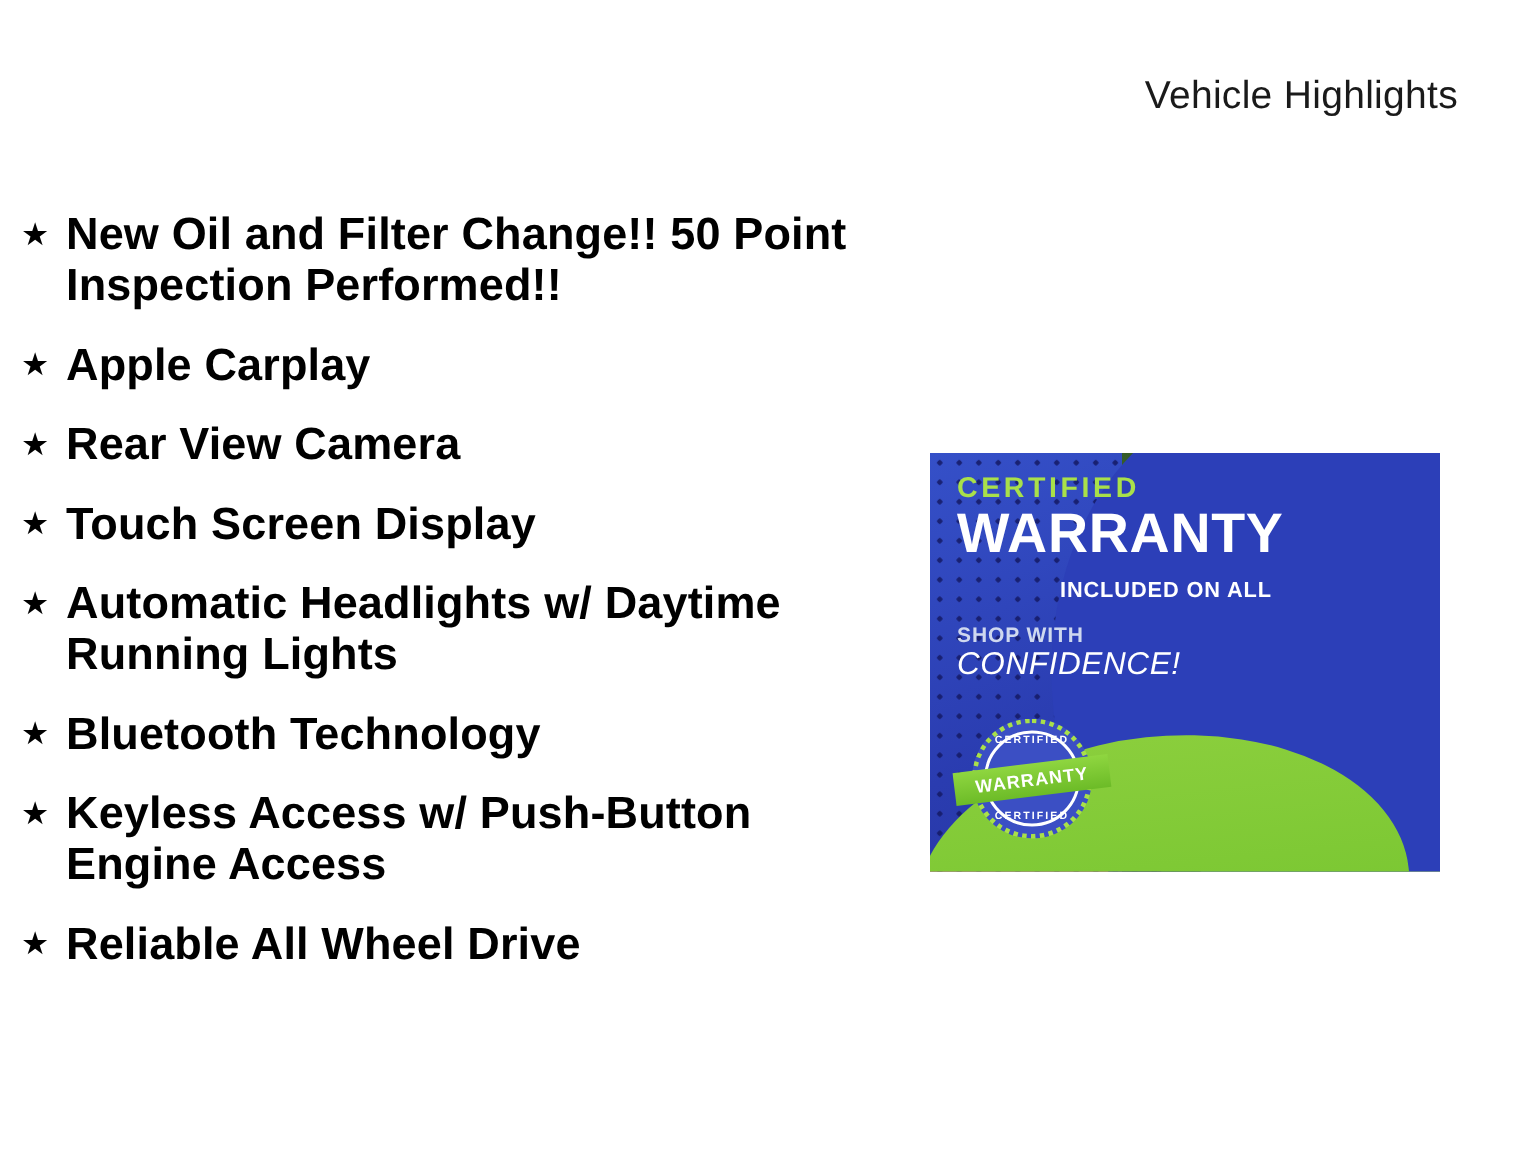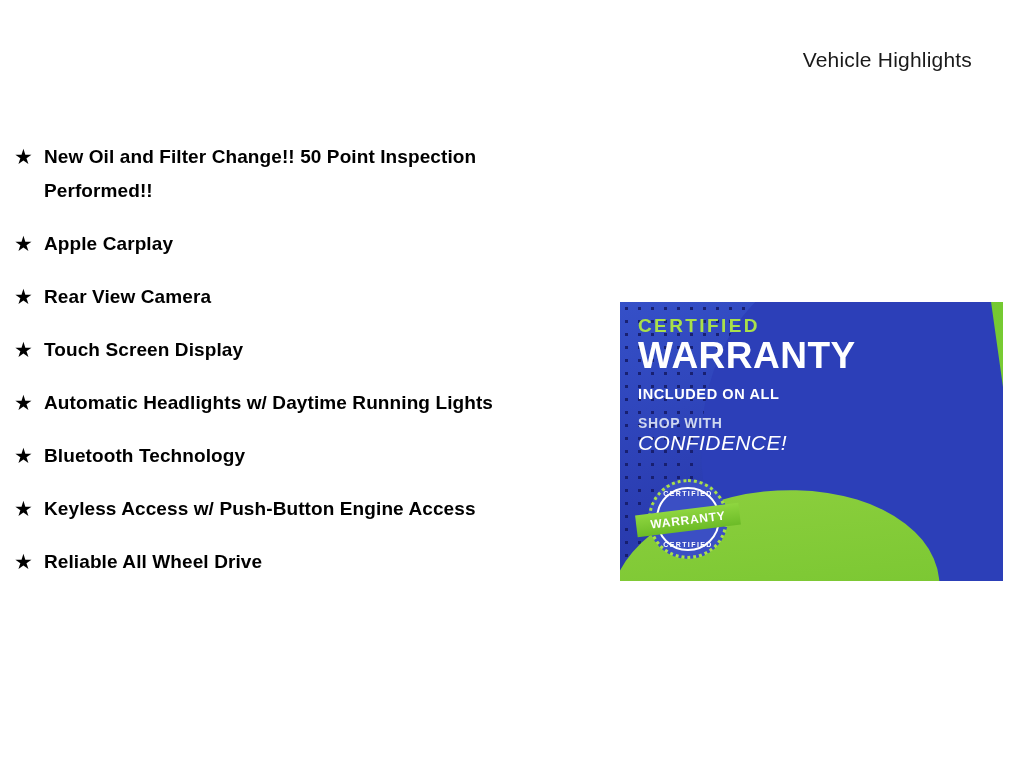--- a/index.html
+++ b/index.html
@@ -15,21 +15,21 @@
     color: #000000;
     overflow: hidden;
   }
 
   #page-title {
     position: absolute;
     top: 48px;
     left: 0;
     right: 52px;
     text-align: right;
-    font-size: 21px;
+    font-size: 26px;
     font-weight: 400;
     color: #1a1a1a;
     letter-spacing: 0.2px;
   }
 
   #highlights-list {
     position: absolute;
     top: 140px;
     left: 8px;
     width: 580px;
@@ -50,33 +50,33 @@
     font-size: 21px;
     line-height: 34px;
     color: #000000;
     text-align: left;
     padding-left: 6px;
     box-sizing: border-box;
   }
 
   .highlight-text {
     flex: 1 1 auto;
-    font-size: 19px;
+    font-size: 30px;
     font-weight: bold;
     line-height: 34px;
     color: #000000;
     letter-spacing: 0.1px;
   }
 
   
   #warranty-banner {
     position: absolute;
     left: 620px;
     top: 302px;
-    width: 383px;
+    width: 340px;
     height: 279px;
     overflow: hidden;
     background: #b91c1c;
   }
 
   .banner-bg {
     position: absolute;
     inset: 0;
     background:
       radial-gradient(circle, rgba(20,25,100,0.85) 1.6px, rgba(0,0,0,0) 1.9px) 0 0 / 13px 13px,
@@ -206,21 +206,21 @@
     line-height: 1.02;
     margin-top: 2px;
   }
   .t-included, .t-used {
     font-size: 14.5px;
     font-weight: bold;
     letter-spacing: 0.6px;
     color: #ffffff;
     line-height: 1.25;
   }
-  .t-included { margin-top: 10px; }
+  .t-included { margin-top: 10px; text-align: right; }
   .t-shop {
     font-size: 14px;
     font-weight: bold;
     letter-spacing: 0.6px;
     color: #cfd8ef;
     margin-top: 12px;
     line-height: 1.2;
   }
   .t-confidence {
     font-size: 21px;

